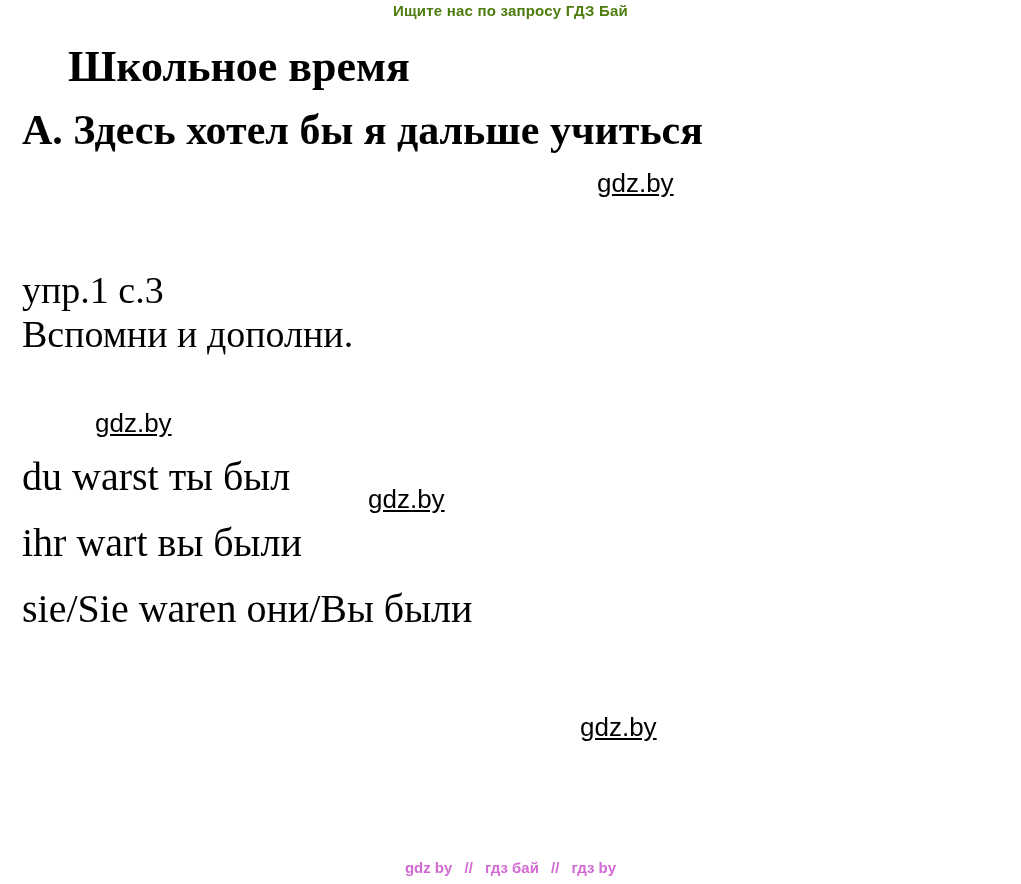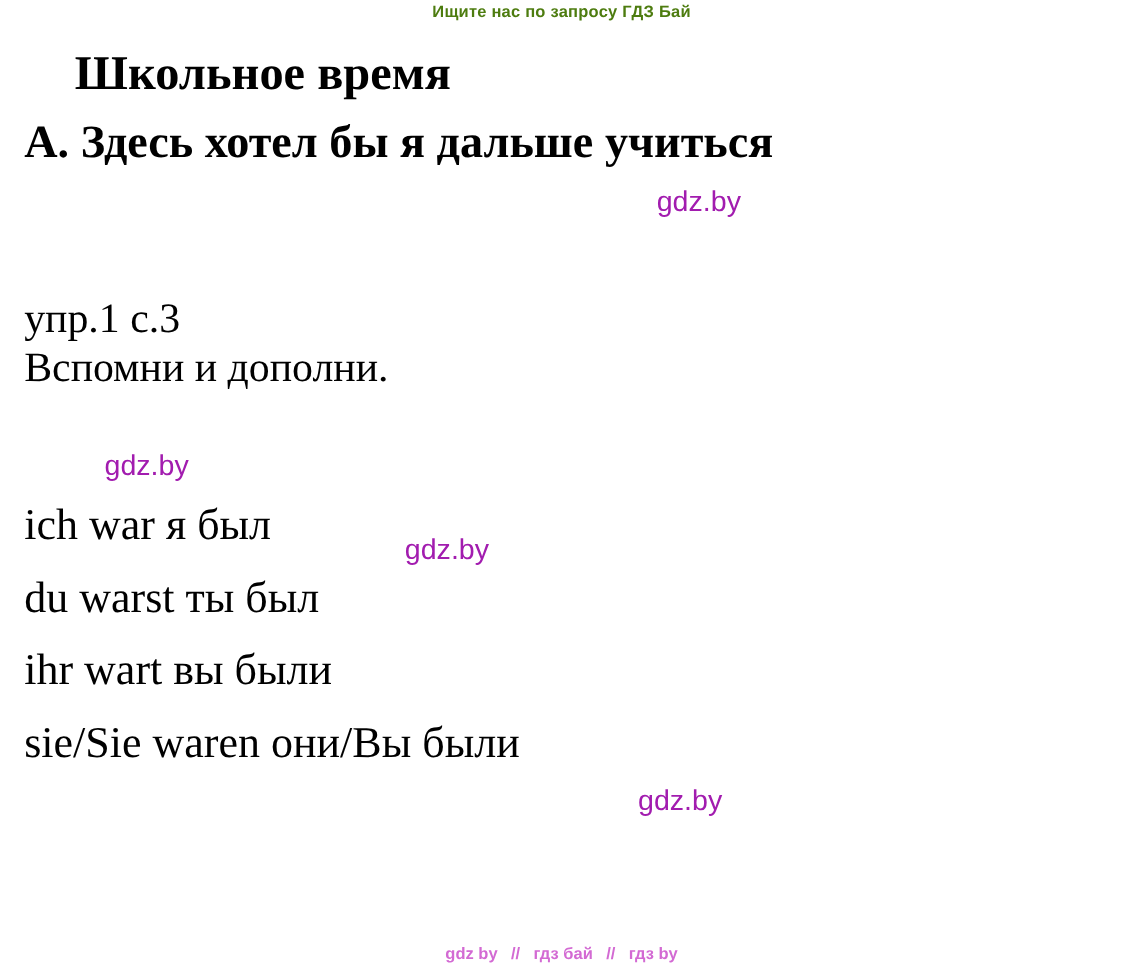--- a/index.html
+++ b/index.html
@@ -49,22 +49,23 @@
     font-weight: bold;
     font-size: 42px;
     line-height: 1.05;
     white-space: nowrap;
   }
 
   .wm {
     position: absolute;
     font-family: "Liberation Sans", sans-serif;
     font-size: 26px;
-    color: #a21caf;
+    color: #000000;
     white-space: nowrap;
+    text-decoration: underline;
   }
   .wm-1 { left: 597px; top: 168px; }
   .wm-2 { left: 95px; top: 408px; }
   .wm-3 { left: 368px; top: 484px; }
   .wm-4 { left: 580px; top: 712px; }
 
   .exercise-ref {
     position: absolute;
     left: 22px;
     top: 248px;
@@ -118,21 +119,20 @@
 <div class="wm wm-1">gdz.by</div>
 
 <div class="exercise-ref">упр.1  с.3</div>
 <div class="exercise-task">Вспомни и дополни.</div>
 
 <div class="wm wm-2">gdz.by</div>
 <div class="wm wm-3">gdz.by</div>
 <div class="wm wm-4">gdz.by</div>
 
 <div class="conj-list">
-  <div class="conj-row">ich war я был</div>
   <div class="conj-row">du warst ты был</div>
   <div class="conj-row">ihr wart вы были</div>
   <div class="conj-row">sie/Sie waren они/Вы были</div>
 </div>
 
 <div class="bottom-bar">
   <span>gdz by</span>
   <span class="bottom-sep">//</span>
   <span>гдз бай</span>
   <span class="bottom-sep">//</span>

